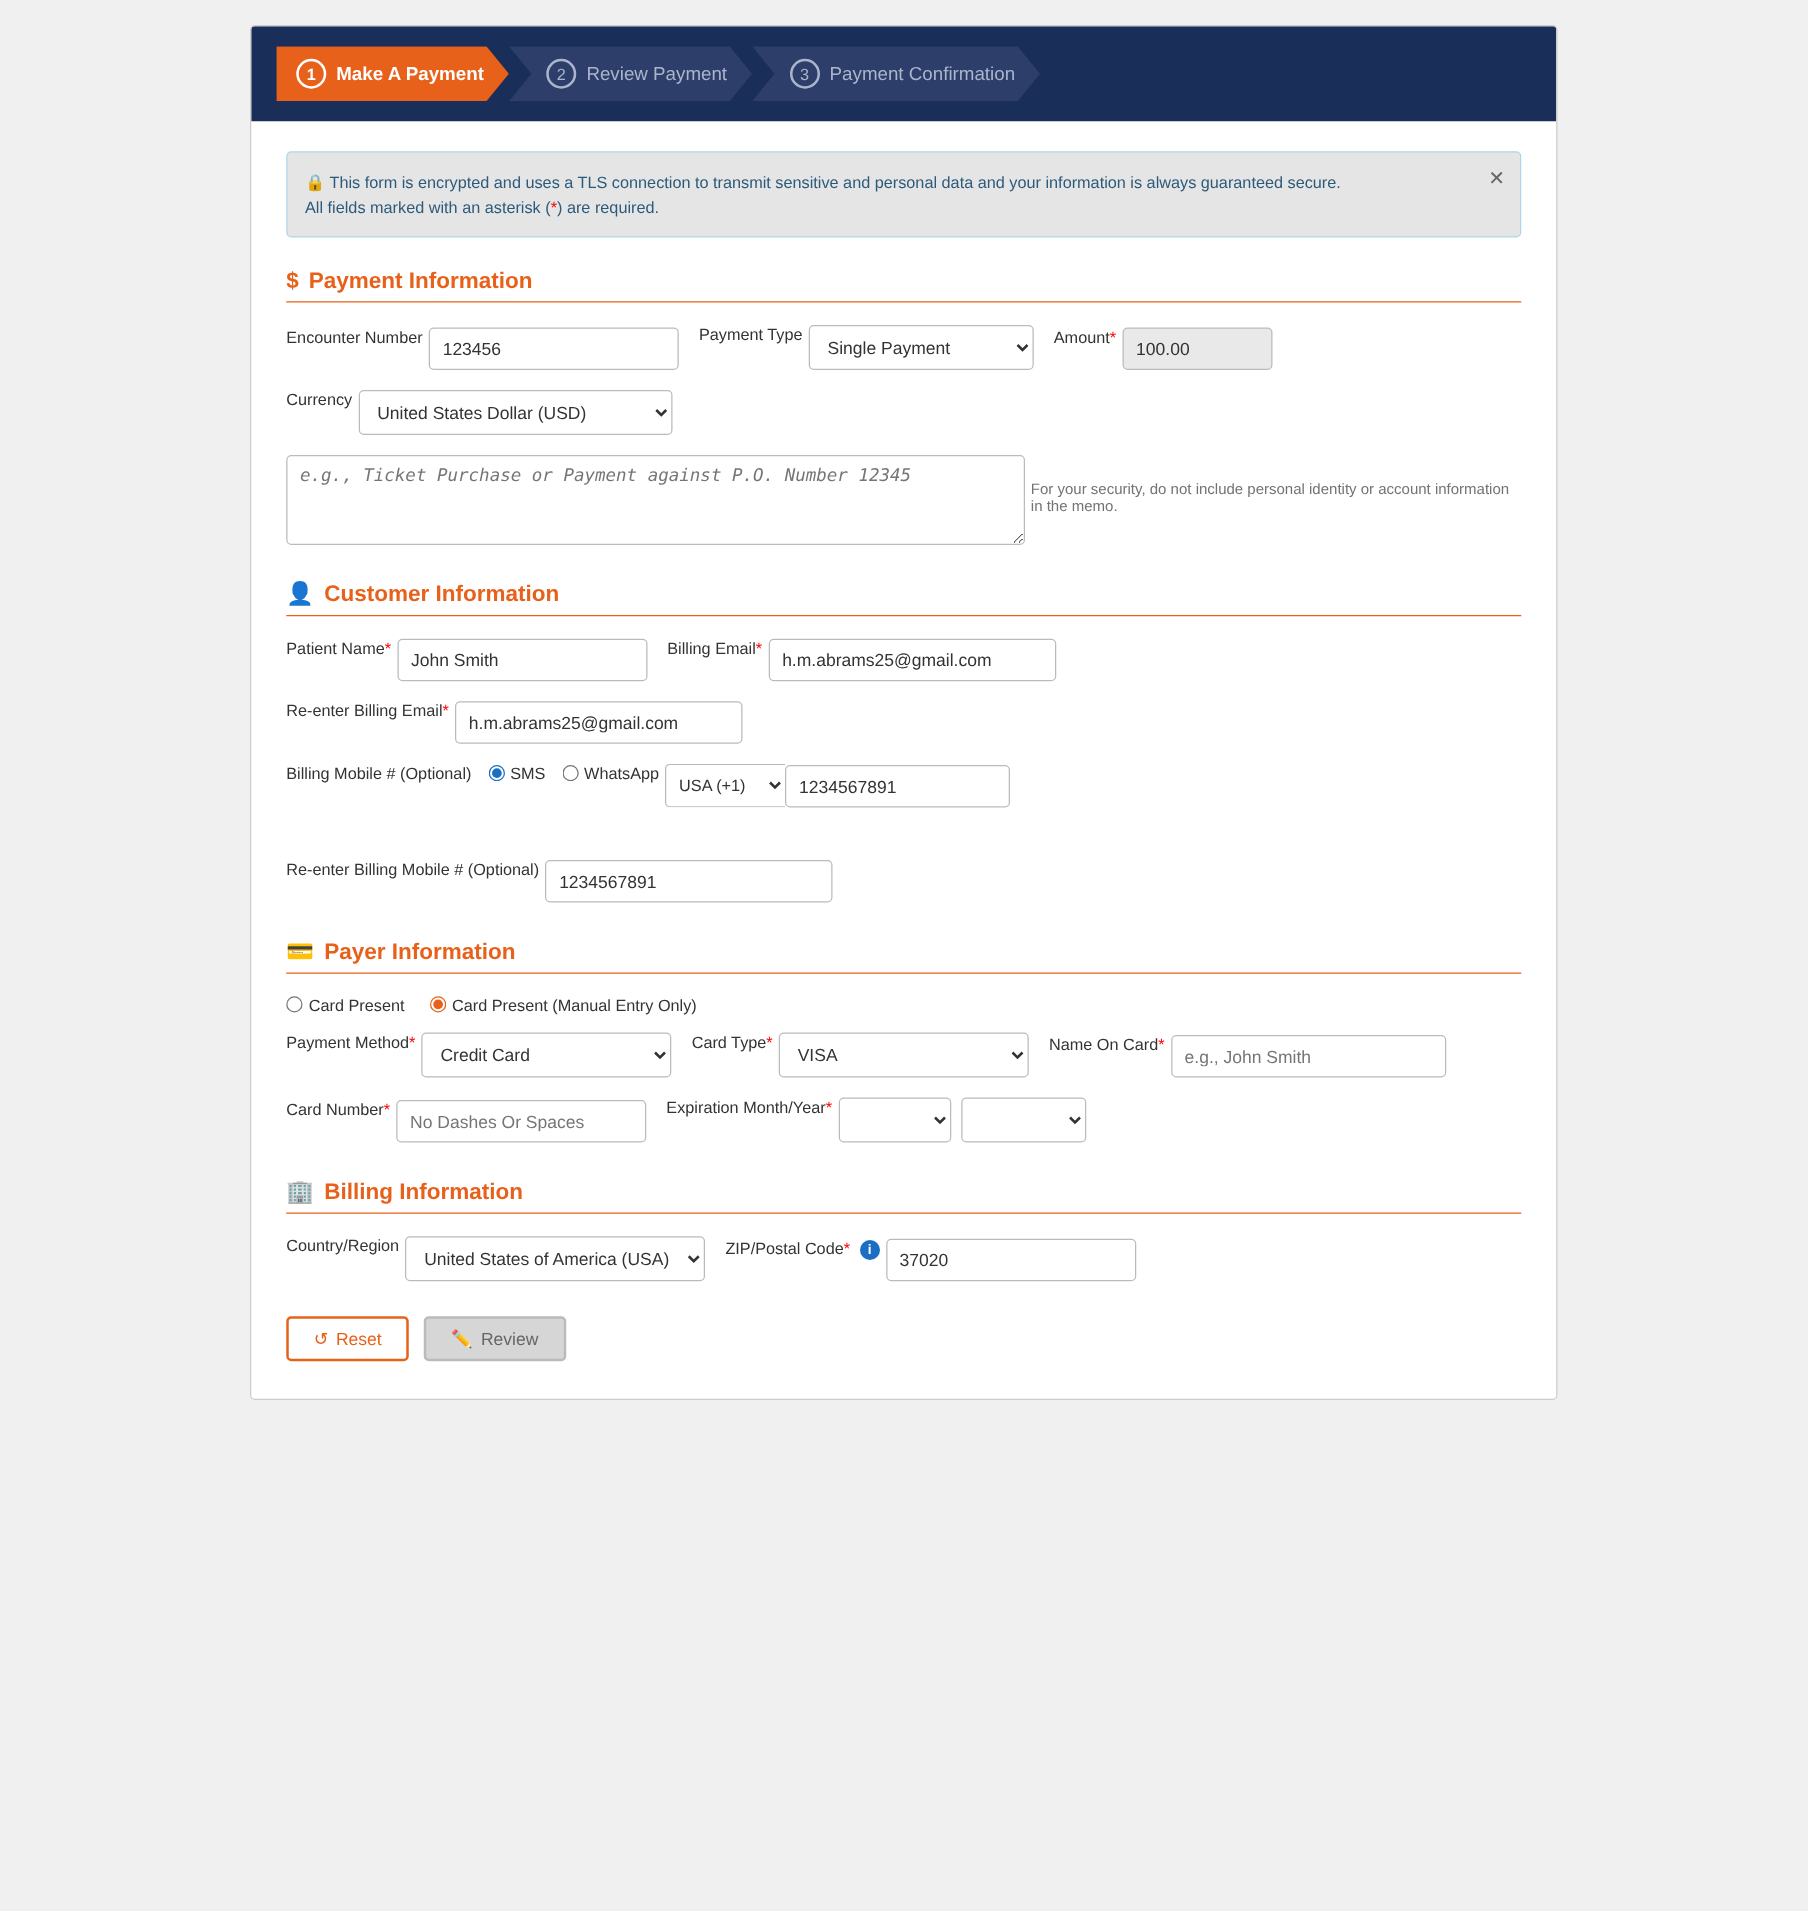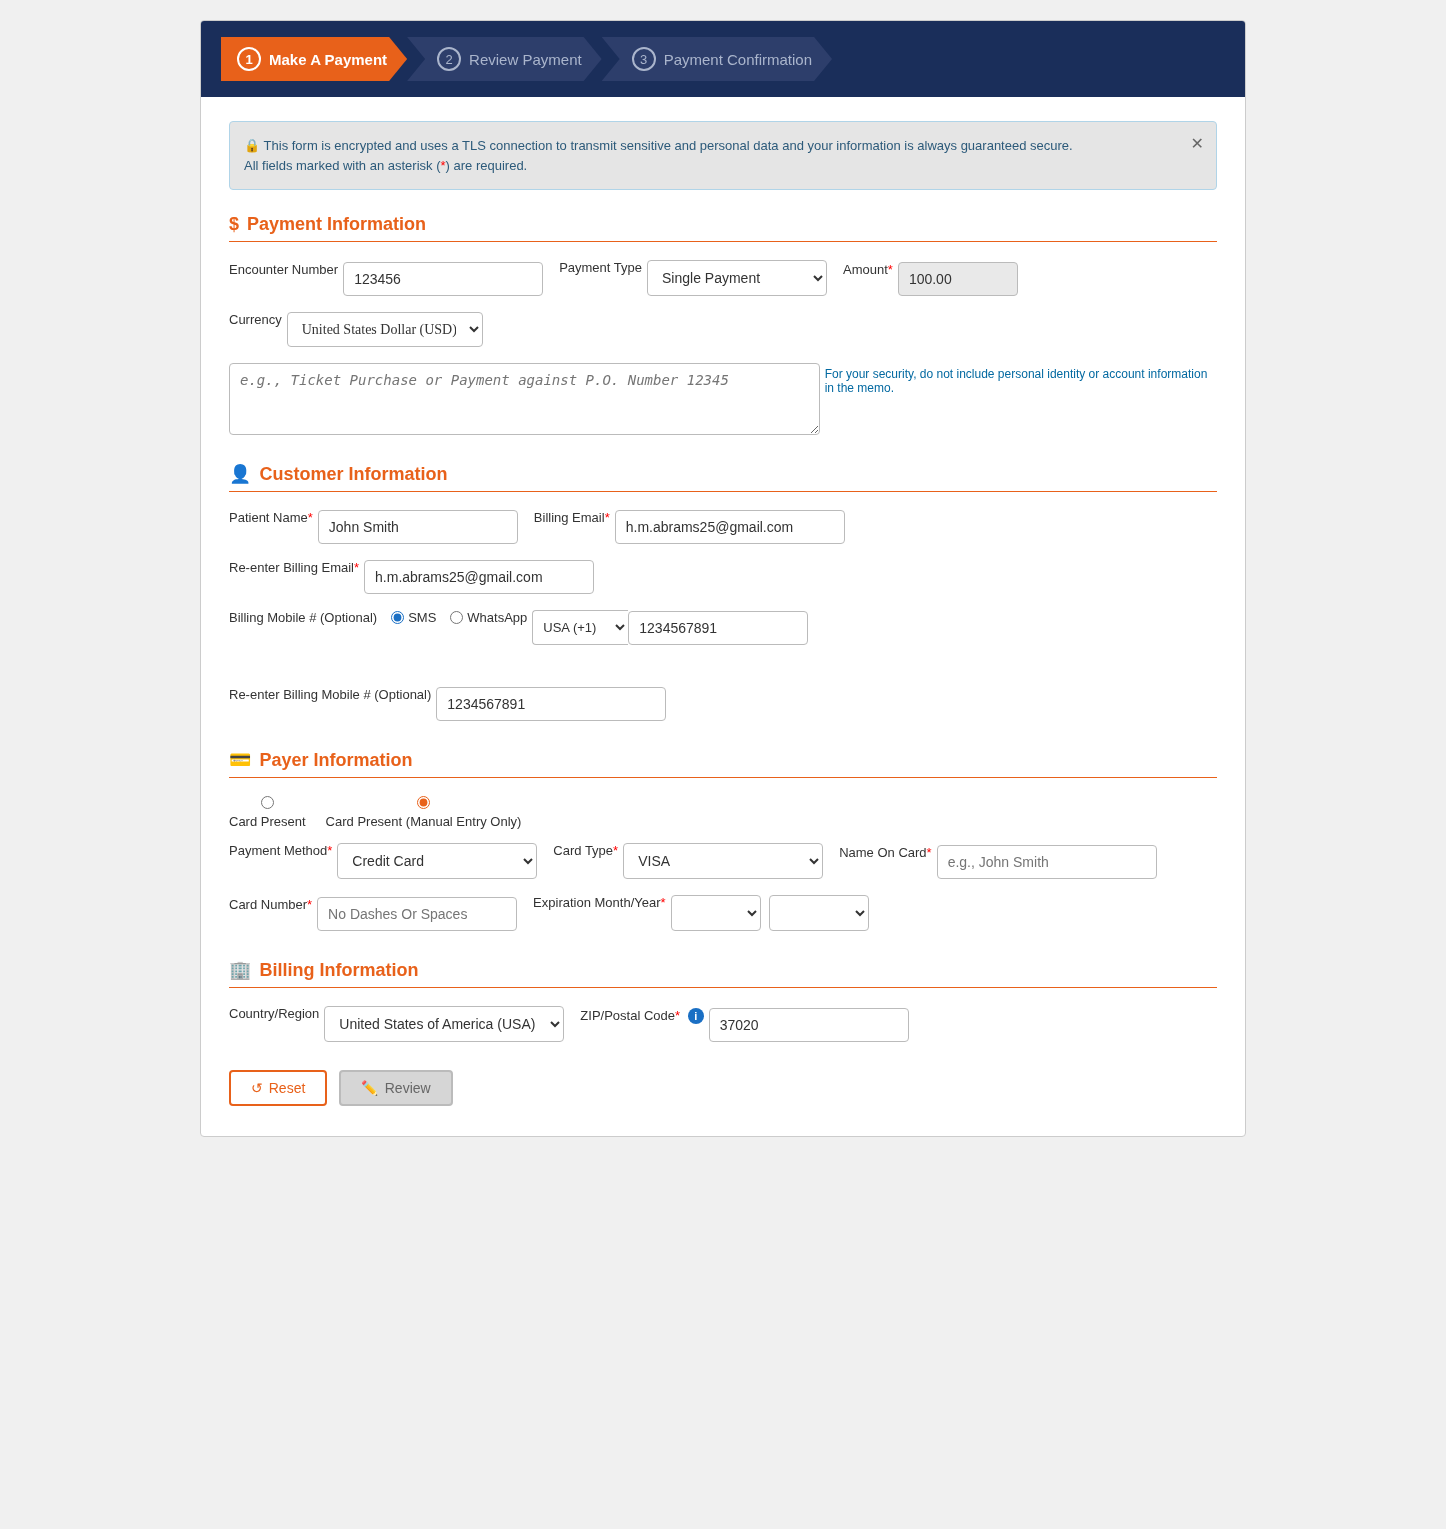--- a/index.html
+++ b/index.html
@@ -150,42 +150,41 @@
 
     .form-group textarea {
       resize: vertical;
       width: 100%;
       height: 72px;
       font-style: italic;
     }
 
     .memo-security-note {
       font-size: 12px;
-      color: #0369a1;
-      margin-top: 4px;
+      color: #737373;
+      margin-top: 20px;
     }
 
     
     .w-180 { width: 180px; }
     .w-200 { width: 200px; }
 
     
     .radio-group {
       display: flex;
       align-items: center;
       gap: 20px;
       margin-bottom: 14px;
     }
     .radio-item {
       display: flex;
-      align-items: center;
+      align-items: flex-start;
       gap: 5px;
       font-size: 13px;
       cursor: pointer;
-      flex-direction: column;
     }
     .radio-item input[type="radio"] {
       accent-color: #e8611a;
     }
 
     
     .phone-row {
       display: flex;
       gap: 0;
       align-items: center;
@@ -350,21 +349,21 @@
             <option>Partial Payment</option>
             <option>Full Payment</option>
           </select>
         </div>
         <div class="form-group">
           <label>Amount<span class="req">*</span></label>
           <input type="text" class="w-120 input-disabled" style="width: 120px;" value="100.00">
         </div>
         <div class="form-group">
           <label>Currency</label>
-          <select style="width:196px;font-family:Liberation Serif, serif;">
+          <select style="width:251px;">
             <option>United States Dollar (USD)</option>
             <option>Euro (EUR)</option>
             <option>British Pound (GBP)</option>
           </select>
         </div>
       </div>
 
       <div class="form-group" style="width:100%;">
         <textarea style="width: 682px;" placeholder="e.g., Ticket Purchase or Payment against P.O. Number 12345"></textarea>
         <div class="memo-security-note">For your security, do not include personal identity or account information in the memo.</div>

